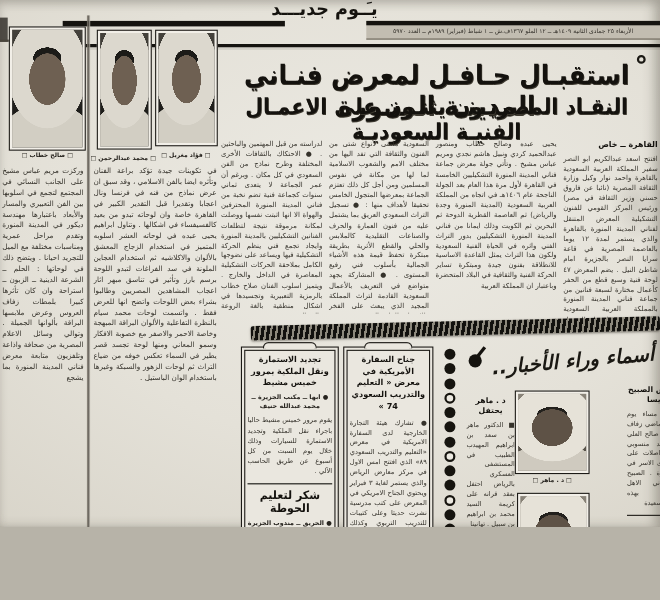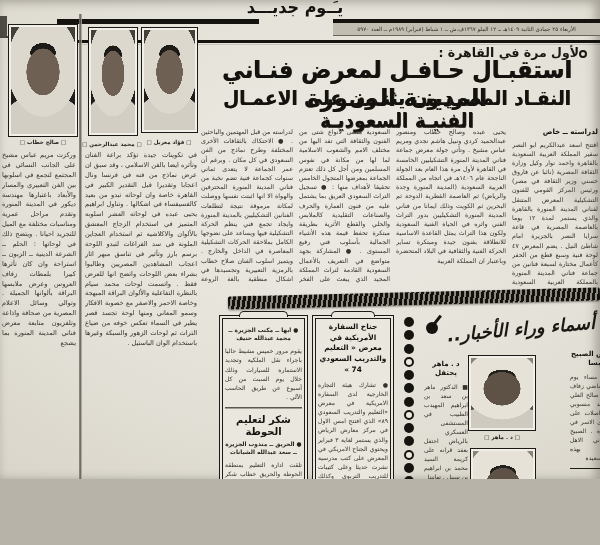--- a/index.html
+++ b/index.html
@@ -137,40 +137,41 @@
       <div class="portrait"></div>
     </div>
   <div class="abs photo-frame ph3">
       <div class="portrait"></div>
     </div>
   <div class="abs photo-caption cap1 rtl">□ صالح خطاب □</div>
   <div class="abs photo-caption cap2 rtl">□ محمد عبدالرحمن □</div>
   <div class="abs photo-caption cap3 rtl">□ فؤاد مغربل □</div>
 
   <div class="abs kicker rtl">
-    <span class="ring"></span><span>لأول مرة في القاهرة :</span>
+    <span class="ring"></span>
   </div>
   <div class="abs headline1 rtl">استقبـال حـافـل لمعرض فنـاني المدينـة المنـورة</div>
   <div class="abs headline2 rtl">النقـاد المصريـون يثنـون على الاعمـال الفنيـة السعوديـة</div>
 
   <div class="abs col c1 rtl">
-    <span class="lead">لدراسته ــ خاص</span>
+    <span class="lead">القاهرة ــ خاص</span>
     <span>افتتح اسعد عبدالكريم ابو النصر سفير المملكة العربية السعودية بالقاهرة واحمد نوار وكيل وزارة الثقافة المصرية (نائبا عن فاروق حسني وزير الثقافة في مصر) ورئيس المركز القومي للفنون التشكيلية المعرض المتنقل لفناني المدينة المنورة بالقاهرة والذي يستمر لمدة ١٢ يوما بالعاصمة المصرية في قاعة سرايا النصر بالجزيرة امام شاطئ النيل . يضم المعرض ٤٧ لوحة فنية وسبع قطع من الحفر كأعمال مختارة لسبعة فنانين من جماعة فناني المدينة المنورة بالمملكة العربية السعودية والفنانون هم فؤاد طه المغربل رئيس الجماعة ومحمد عبدالرحمن سيام وابراهيم</span>
   </div>
   <div class="abs col c2 rtl">يحيى عبده وصالح خطاب ومنصور عبدالحميد كردي ونبيل هاشم نجدي ومريم عباس مشيخ . وتأتي جولة معرض جماعة فناني المدينة المنورة التشكيليين الخامسة في القاهرة لأول مرة هذا العام بعد الجولة الناجحة عام ١٤٠٦هـ في اتجاه من المملكة العربية السعودية (المدينة المنورة وجدة والرياض) ثم العاصمة القطرية الدوحة ثم البحرين ثم الكويت وذلك ايمانا من فناني المدينة المنورة التشكيليين بدور التراث الفني واثره في الحياة الفنية السعودية ولكون هذا التراث يمثل القاعدة الاساسية للانطلاقة بفنون جيدة ومبتكرة تساير الحركة الفنية والثقافية في البلاد المتحضرة وباعتبار ان المملكة العربية</div>
   <div class="abs col c3 rtl">السعودية ملتقى لأنواع شتى من الفنون والثقافة التي تفد اليها من مختلف الامم والشعوب الاسلامية لما لها من مكانة في نفوس المسلمين ومن أجل كل ذلك تعتزم الجماعة بمعرضها المتجول الخامس تحقيقا لأهداف منها : ● تسجيل التراث السعودي العريق بما يشتمل عليه من فنون العمارة والحرف والصناعات التقليدية كالملابس والحلي والقطع الأثرية بطريقة مبتكرة تحفظ قيمة هذه الأشياء الجمالية بأسلوب فني رفيع المستوى . ● المشاركة بجهد متواضع في التعريف بالأعمال السعودية القادمة لتراث المملكة المجيد الذي يبعث على الفخر والاعتزاز والنباهة المعرض</div>
   <div class="abs col c4 rtl">لدراسته من قبل المهتمين والباحثين . ● الاحتكاك بالثقافات الأخرى المختلفة وطرح نماذج من الفن السعودي في كل مكان . وبرغم أن عمر الجماعة لا يتعدى ثماني سنوات كجماعة فنية تضم نخبة من فناني المدينة المنورة المحترفين والهواة الا انها اثبتت نفسها ووصلت لمكانة مرموقة نتيجة لتطلعات الفنانين التشكيليين بالمدينة المنورة وايجاد تجمع فني ينظم الحركة التشكيلية فيها ويساعد على نضوجها الكامل بملاحقة الحركات التشكيلية المعاصرة في الداخل والخارج . ويتميز اسلوب الفنان صلاح خطاب بالرمزية التعبيرية وتجسيدها في اشكال منطقية بالغة الروعة والجمال</div>
   <div class="abs col c5 rtl">في تكوينات جيدة تؤكد براعة الفنان وتأثره ايضا بالفن الاسلامي ، وقد سبق ان عرض نماذج من فنه في فرنسا ونال اعجابا وتقديرا قبل التقدير الكبير في القاهرة خاصة وان لوحاته تبدو من بعيد كالفسيفساء في اشكالها . وتناول ابراهيم يحيى عبده في لوحاته العشر اسلوبه المتميز في استخدام الزجاج المعشق بالألوان والاكلاشيه ثم استخدام العجاين الملونة في سد الفراغات لتبدو اللوحة برسم بارز وتأثير في تناسق مبهر اثار اعجاب المشاهدين المصريين وطالبوا بشراء بعض اللوحات واتضح انها للعرض فقط . واتسمت لوحات محمد سيام بالنظرة التفاعلية والألوان البراقة المبهجة وخاصة الاحمر والاصفر مع خصوبة الافكار وسمو المعاني ومنها لوحة تجسد قصر يطير في السماء تعكس خوفه من ضياع التراث ثم لوحات الزهور والسبكة وغيرها باستخدام الوان الباستيل .</div>
   <div class="abs col c6 rtl">وركزت مريم عباس مشيخ على الجانب النسائي في المجتمع لتجمع في اسلوبها بين الفن التعبيري والمسار والأبعاد باعتبارها مهندسة ديكور في المدينة المنورة وتقدم مراحل عمرية ومناسبات مختلفة مع الميل للتجريد احيانا . ويتضح ذلك في لوحاتها : الحلم ــ الشرعة الدينية ــ الزبون ــ استراحة وان كان تأثرها كبيرا بلمطات زفاف العروس وعرض ملابسها البراقة بألوانها الجميلة . وتوالي وسائل الاعلام المصرية من صحافة واذاعة وتلفزيون متابعة معرض فناني المدينة المنورة بما يشجع</div>
 
   <div class="abs texbar"></div>
 
   <div class="abs frame boxB">
     <div class="inner"></div>
     <div class="notch"></div>
+    <div class="box-title rtl">تجديد الاستمارة ونقل الملكية بمرور خميس مشيط</div>
     <div class="box-byline rtl">● ابها ــ مكتب الجزيرة ــ محمد عبدالله حنيف</div>
     <div class="box-body rtl">يقوم مرور خميس مشيط حاليا باجراء نقل الملكية وتجديد الاستمارة للسيارات وذلك خلال يوم السبت من كل أسبوع عن طريق الحاسب الآلي .</div>
     <div class="box-sub rtl">شكر لتعليم الحوطة</div>
     <div class="box-byline rtl">● الحريق ــ مندوب الجزيرة ــ سعد عبدالله الشبانات</div>
     <div class="box-body rtl">تلقت ادارة التعليم بمنطقة الحوطة والحريق خطاب شكر من مدير تعليم الكبار بوزارة المعارف الاستاذ / محمد بن ابراهيم الفوزان وذلك للجهود التي بذلتها ادارة التعليم في اصدار عدد من الكتب والنشرات التي تتحدث عن اهمية تعليم الكبار لهذه الامة .</div>
   </div>
 
   <div class="abs frame boxA">
     <div class="inner"></div>
     <div class="notch"></div>

